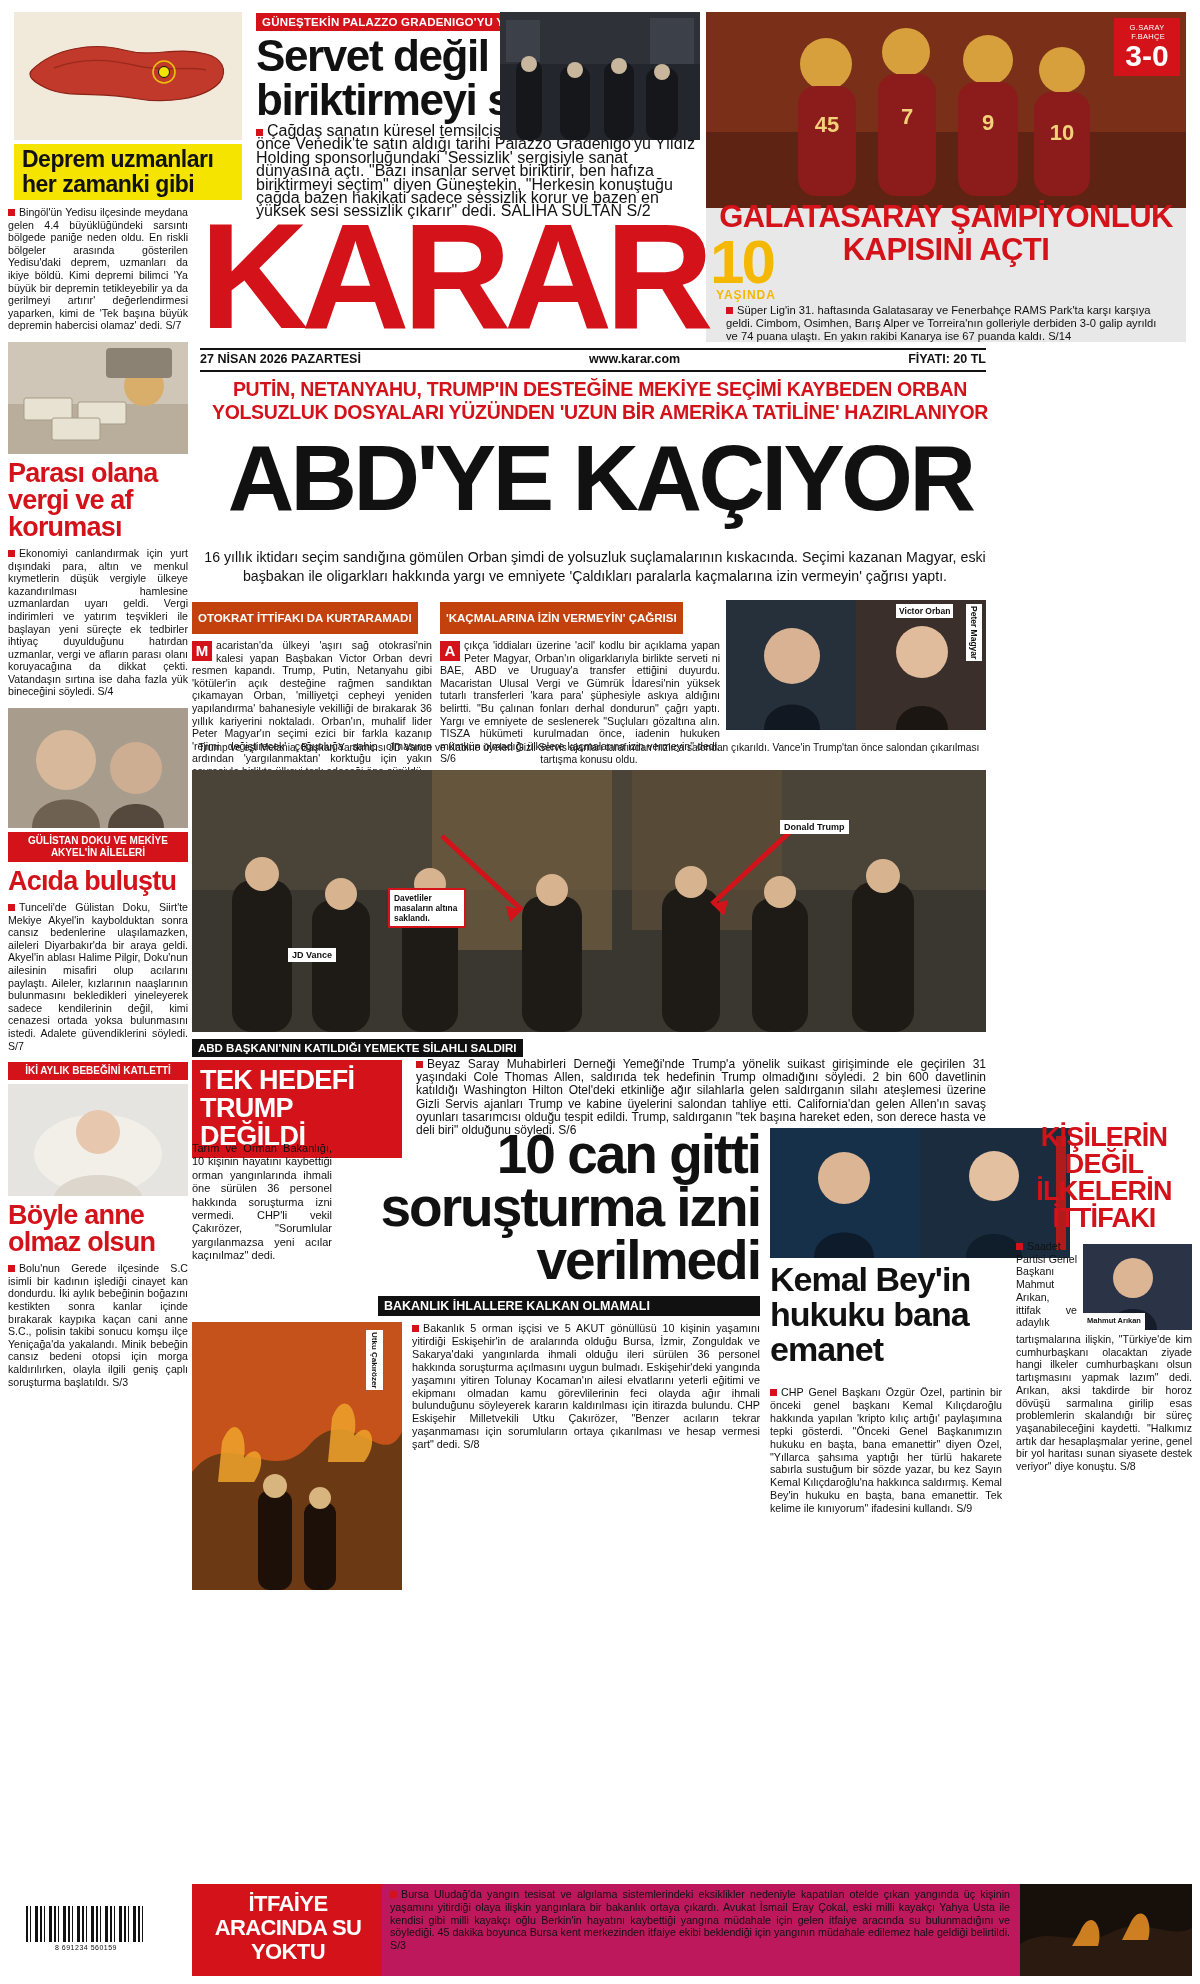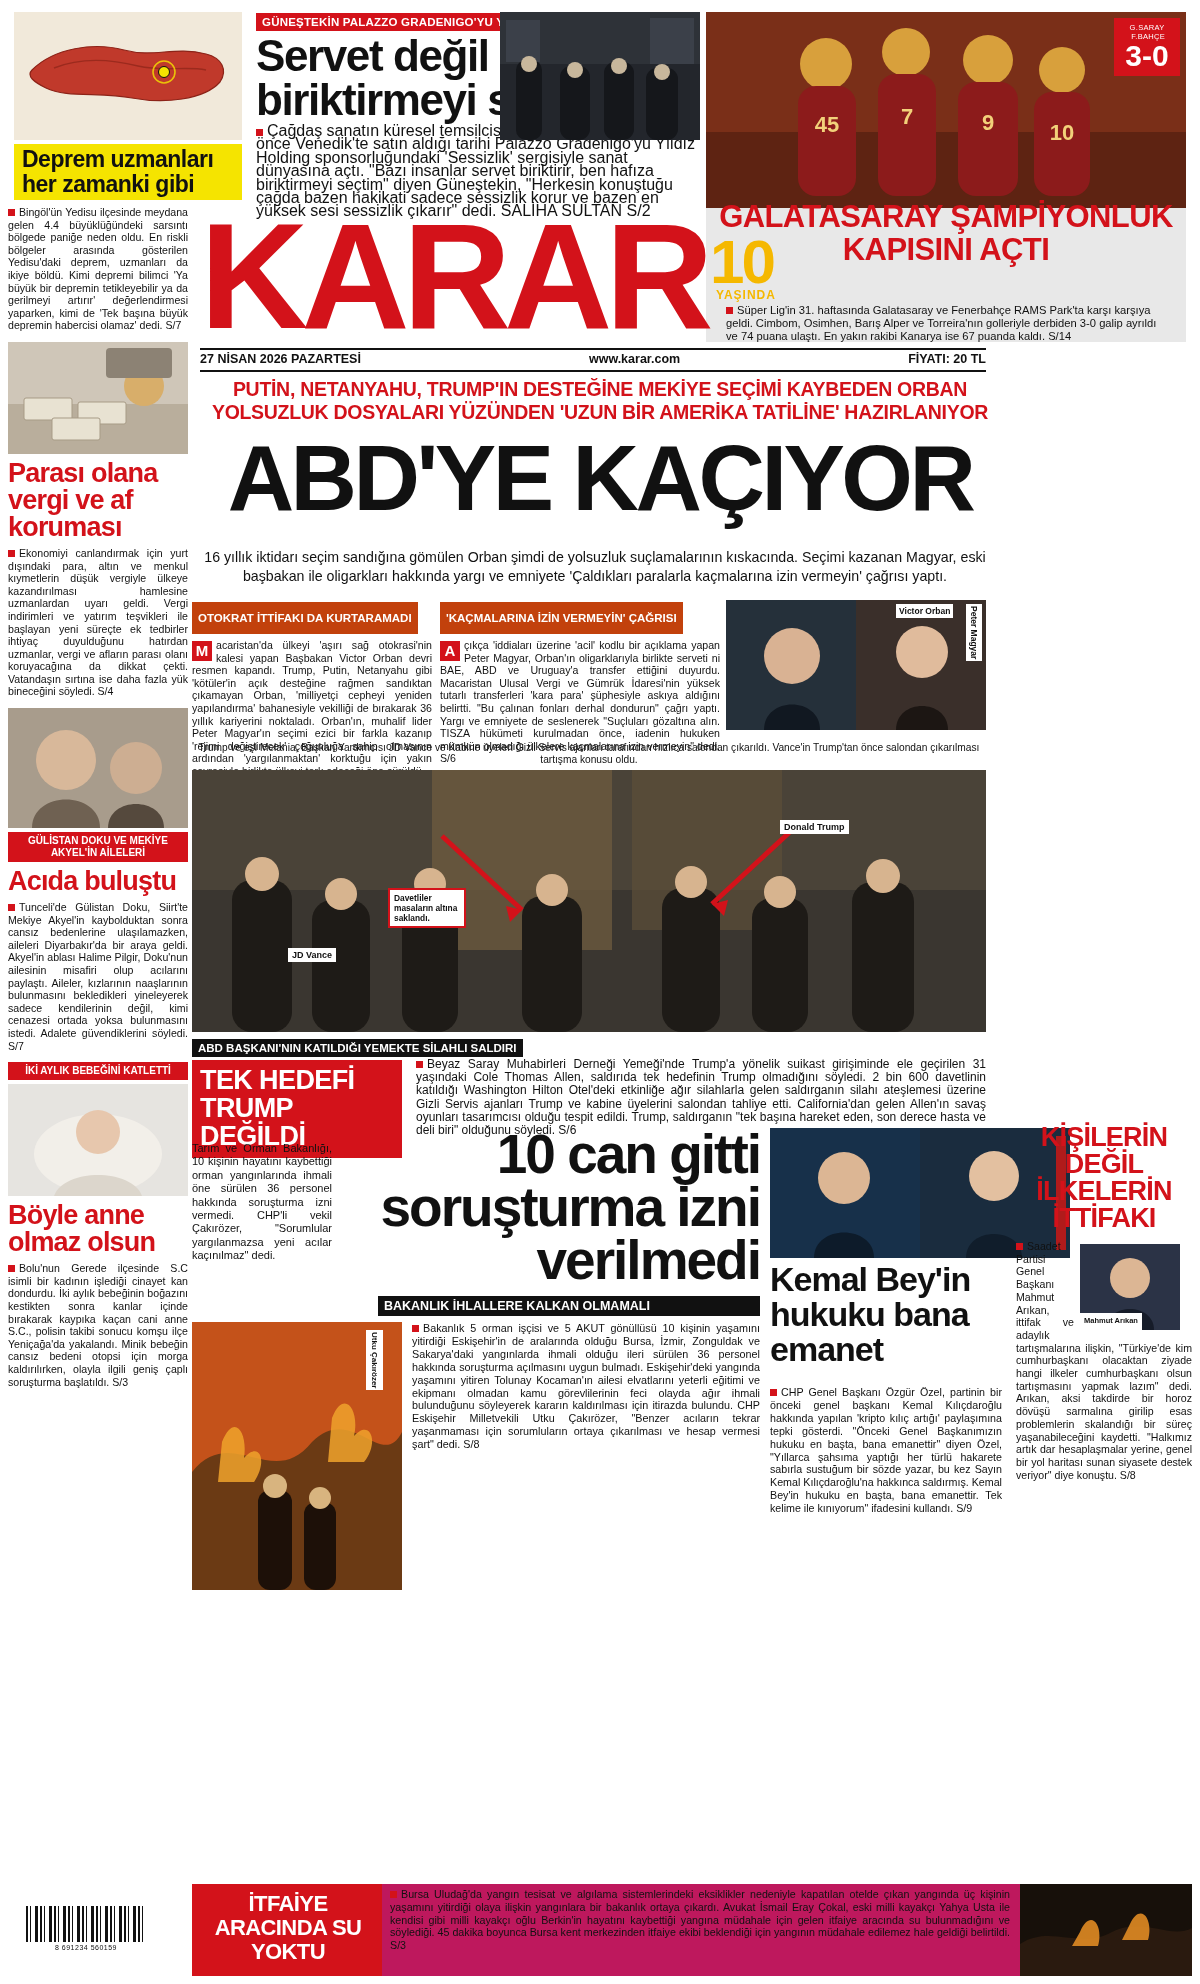--- a/index.html
+++ b/index.html
@@ -107,21 +107,21 @@
 
   #kemal-photo { left:770px; top:1128px; width:300px; height:130px; background:#0f2238; overflow:hidden;}
   #kemal-head { left:770px; top:1262px; width:230px; font-size:34px; font-weight:bold; line-height:35px; letter-spacing:-1px;}
   #kemal-body { left:770px; top:1386px; width:232px; font-size:10.7px; line-height:12.9px; text-align:justify;}
   #kemal-body .sq { display:inline-block;width:7px;height:7px;background:#d3121a;margin-right:4px;}
 
   #right-col { left:1016px; top:1124px; width:176px; }
   #right-head { color:#d3121a; font-weight:bold; font-size:27px; line-height:27px; letter-spacing:-0.8px; text-align:center;}
   #right-body { font-size:10.6px; line-height:12.7px; text-align:justify; margin-top:8px;}
   #right-body .sq { display:inline-block;width:7px;height:7px;background:#d3121a;margin-right:4px;}
-  #arikan-photo { width:100px; height:86px; background:#2a3347; float:right; margin:4px 12px 3px 6px; position:relative; overflow:hidden;}
+  #arikan-photo { width:109px; height:86px; background:#2a3347; float:right; margin:4px 0 3px 6px; position:relative; overflow:hidden;}
 
   
   #footer { left:192px; top:1884px; width:1000px; height:92px; background:#be185d;}
   #foot-band { position:absolute; left:0; top:0; width:190px; height:92px; background:#d3121a; color:#fff;
     font-size:22px; font-weight:bold; line-height:24px; padding:8px 6px 0 8px; text-align:center; letter-spacing:-0.6px;}
   #foot-body { position:absolute; left:198px; top:4px; width:620px; font-size:10.7px; line-height:12.8px; text-align:justify;}
   #foot-body .sq { display:inline-block;width:7px;height:7px;background:#d3121a;margin-right:4px;}
   #foot-photo { position:absolute; left:828px; top:0; width:172px; height:92px; background:#20140c; overflow:hidden;}
 
   #barcode { left:26px; top:1906px; width:120px; height:48px; }

